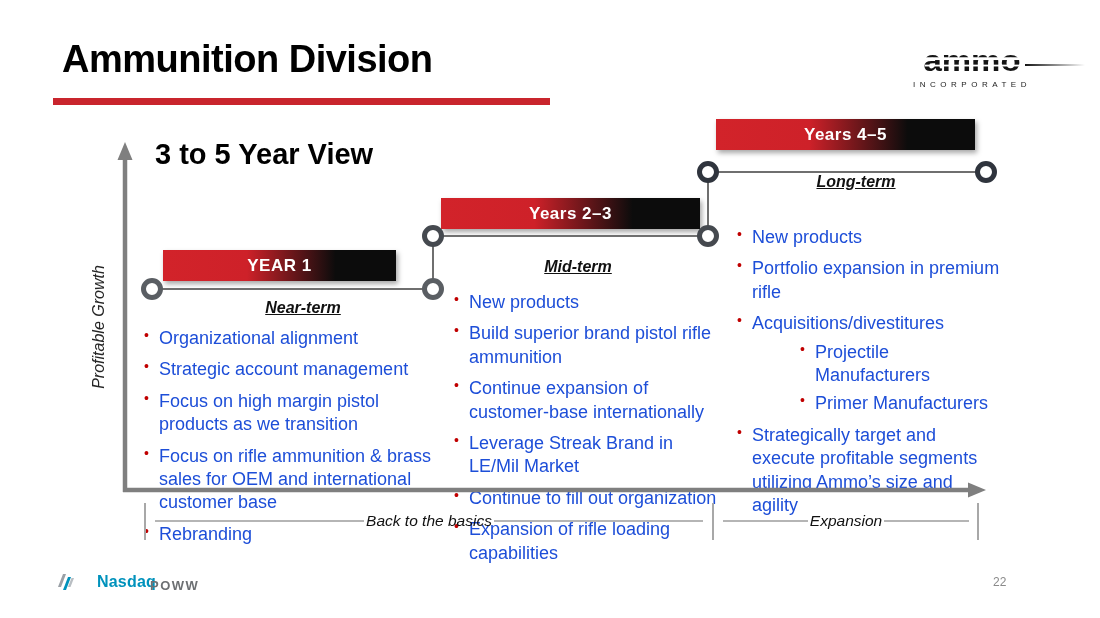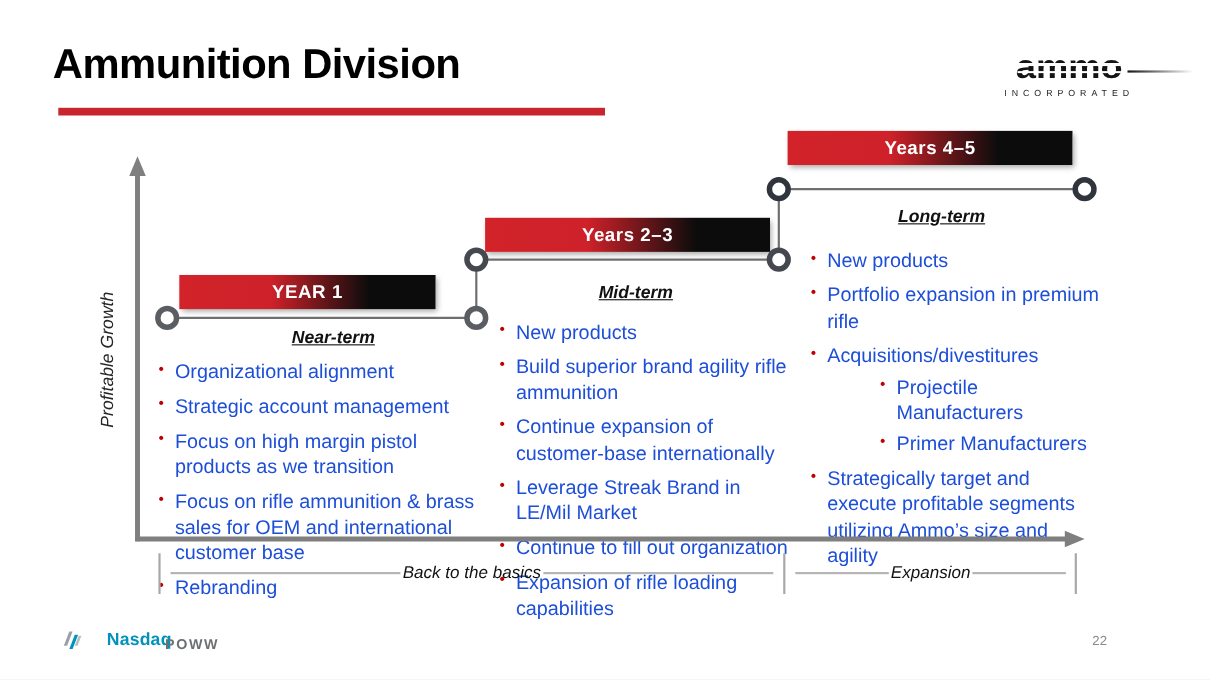--- a/index.html
+++ b/index.html
@@ -2,21 +2,21 @@
 <html><head>
 <meta charset="utf-8">
 <style>
   html,body{margin:0;padding:0;background:#e8e8e8;}
   .slide{
     position:relative;width:1100px;height:618px;background:#ffffff;
     font-family:"Liberation Sans", sans-serif;overflow:hidden;margin:0 auto;
   }
   
   .title{
-    position:absolute;left:48px;top:38px;font-size:38px;font-weight:700;
+    position:absolute;left:62px;top:38px;font-size:38px;font-weight:700;
     color:#000;letter-spacing:-0.5px;
   }
   .title-rule{position:absolute;left:53px;top:98px;width:497px;height:7px;background:#C9252D;}
   
   .ammo-logo{position:absolute;left:897px;top:44px;width:150px;text-align:center;}
   .ammo-word{
     position:relative;display:inline-block;font-weight:800;font-size:33px;line-height:1;
     color:#141414;letter-spacing:0px;transform:scaleY(.92);
   }
   .ammo-word::before{content:"";position:absolute;left:2px;right:2px;top:40%;height:2.5px;background:#fff;}
@@ -40,21 +40,21 @@
   }
   #bar-1{left:163px;top:250px;width:233px;}
   #bar-2{left:441px;top:198px;width:259px;}
   #bar-3{left:716px;top:119px;width:259px;}
   .phase-heading{
     position:absolute;font-style:italic;font-weight:700;font-size:16px;color:#111;
     text-decoration:underline;text-align:center;
   }
   #heading-1{left:163px;top:299px;width:280px;}
   #heading-2{left:446px;top:258px;width:264px;}
-  #heading-3{left:724px;top:189px;width:264px;}
+  #heading-3{left:724px;top:173px;width:264px;}
   .bullets{position:absolute;margin:0;padding:0;list-style:none;font-size:18px;
     color:#1d4ed8;line-height:1.3;}
   .bullets>li{position:relative;padding-left:17px;margin-bottom:8px;}
   .bullets>li::before{content:"\2022";position:absolute;left:2px;top:-1px;color:#c00000;font-size:14px;}
   .bullets li ul{list-style:none;margin:5px 0 0 0;padding:0;}
   .bullets li ul li{position:relative;padding-left:17px;margin-left:46px;margin-bottom:5px;}
   .bullets li ul li::before{content:"\2022";position:absolute;left:2px;top:-1px;color:#c00000;font-size:14px;}
   #list-1{left:142px;top:327px;width:296px;}
   #list-2{left:452px;top:291px;width:276px;}
   #list-3{left:735px;top:226px;width:268px;}
@@ -80,20 +80,21 @@
 
   <div class="title">Ammunition Division</div>
   <div class="title-rule"></div>
 
   <div class="ammo-logo">
     <span class="ammo-word">ammo</span>
     <span class="ammo-rule"></span>
     <div class="ammo-sub">INCORPORATED</div>
   </div>
 
+  <div class="chart-title">3 to 5 Year View</div>
   <div class="y-label">Profitable Growth</div>
 
   <svg class="overlay" width="1100" height="618" viewBox="0 0 1100 618">
 
     <line x1="125" y1="492" x2="125" y2="158" stroke="#7f7f7f" stroke-width="4.5"></line>
     <polygon points="125,142 117.5,160 132.5,160" fill="#7f7f7f"></polygon>
 
     <line x1="123" y1="490" x2="970" y2="490" stroke="#7f7f7f" stroke-width="4.5"></line>
     <polygon points="986,490 968,482.5 968,497.5" fill="#7f7f7f"></polygon>
 
@@ -126,21 +127,21 @@
   <ul class="bullets" id="list-1">
     <li>Organizational alignment</li>
     <li>Strategic account management</li>
     <li>Focus on high margin pistol products as we transition</li>
     <li>Focus on rifle ammunition &amp; brass sales for OEM and international customer base</li>
     <li>Rebranding</li>
   </ul>
 
   <ul class="bullets" id="list-2">
     <li>New products</li>
-    <li>Build superior brand agility rifle ammunition</li>
+    <li>Build superior brand pistol rifle ammunition</li>
     <li>Continue expansion of customer-base internationally</li>
     <li>Leverage Streak Brand in LE/Mil Market</li>
     <li>Continue to fill out organization</li>
     <li>Expansion of rifle loading capabilities</li>
   </ul>
 
   <ul class="bullets" id="list-3">
     <li>New products</li>
     <li>Portfolio expansion in premium rifle</li>
     <li>

